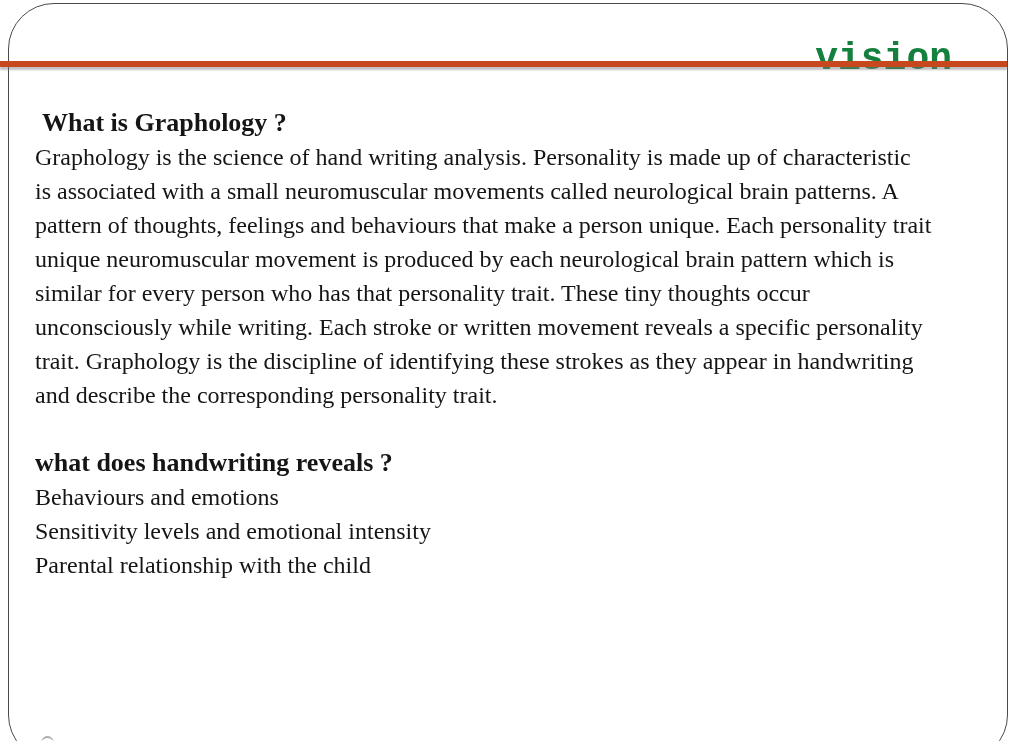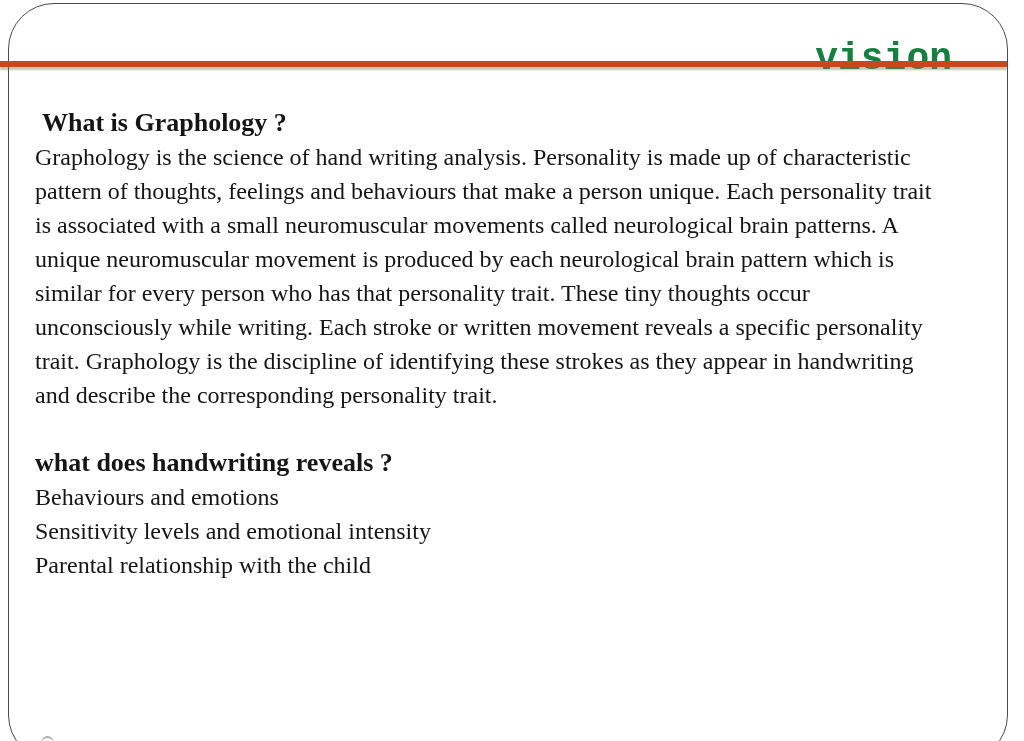--- a/index.html
+++ b/index.html
@@ -90,22 +90,22 @@
 
   <div class="slide-title">vision</div>
 
   <div class="accent-rule"></div>
 
   <div class="content">
 
     <div class="h-section h1-pad">What is Graphology ?</div>
 
     <div class="body-line">Graphology is the science of hand writing analysis. Personality is made up of characteristic</div>
+    <div class="body-line">is associated with a small neuromuscular movements called neurological brain patterns. A</div>
     <div class="body-line">pattern of thoughts, feelings and behaviours that make a person unique. Each personality trait</div>
-    <div class="body-line">is associated with a small neuromuscular movements called neurological brain patterns. A</div>
     <div class="body-line">unique neuromuscular movement is produced by each neurological brain pattern which is</div>
     <div class="body-line">similar for every person who has that personality trait. These tiny thoughts occur</div>
     <div class="body-line">unconsciously while writing. Each stroke or written movement reveals a specific personality</div>
     <div class="body-line">trait. Graphology is the discipline of identifying these strokes as they appear in handwriting</div>
     <div class="body-line">and describe the corresponding personality trait.</div>
 
     <div class="spacer-line"></div>
 
     <div class="h-section">what does handwriting reveals ?</div>
 

